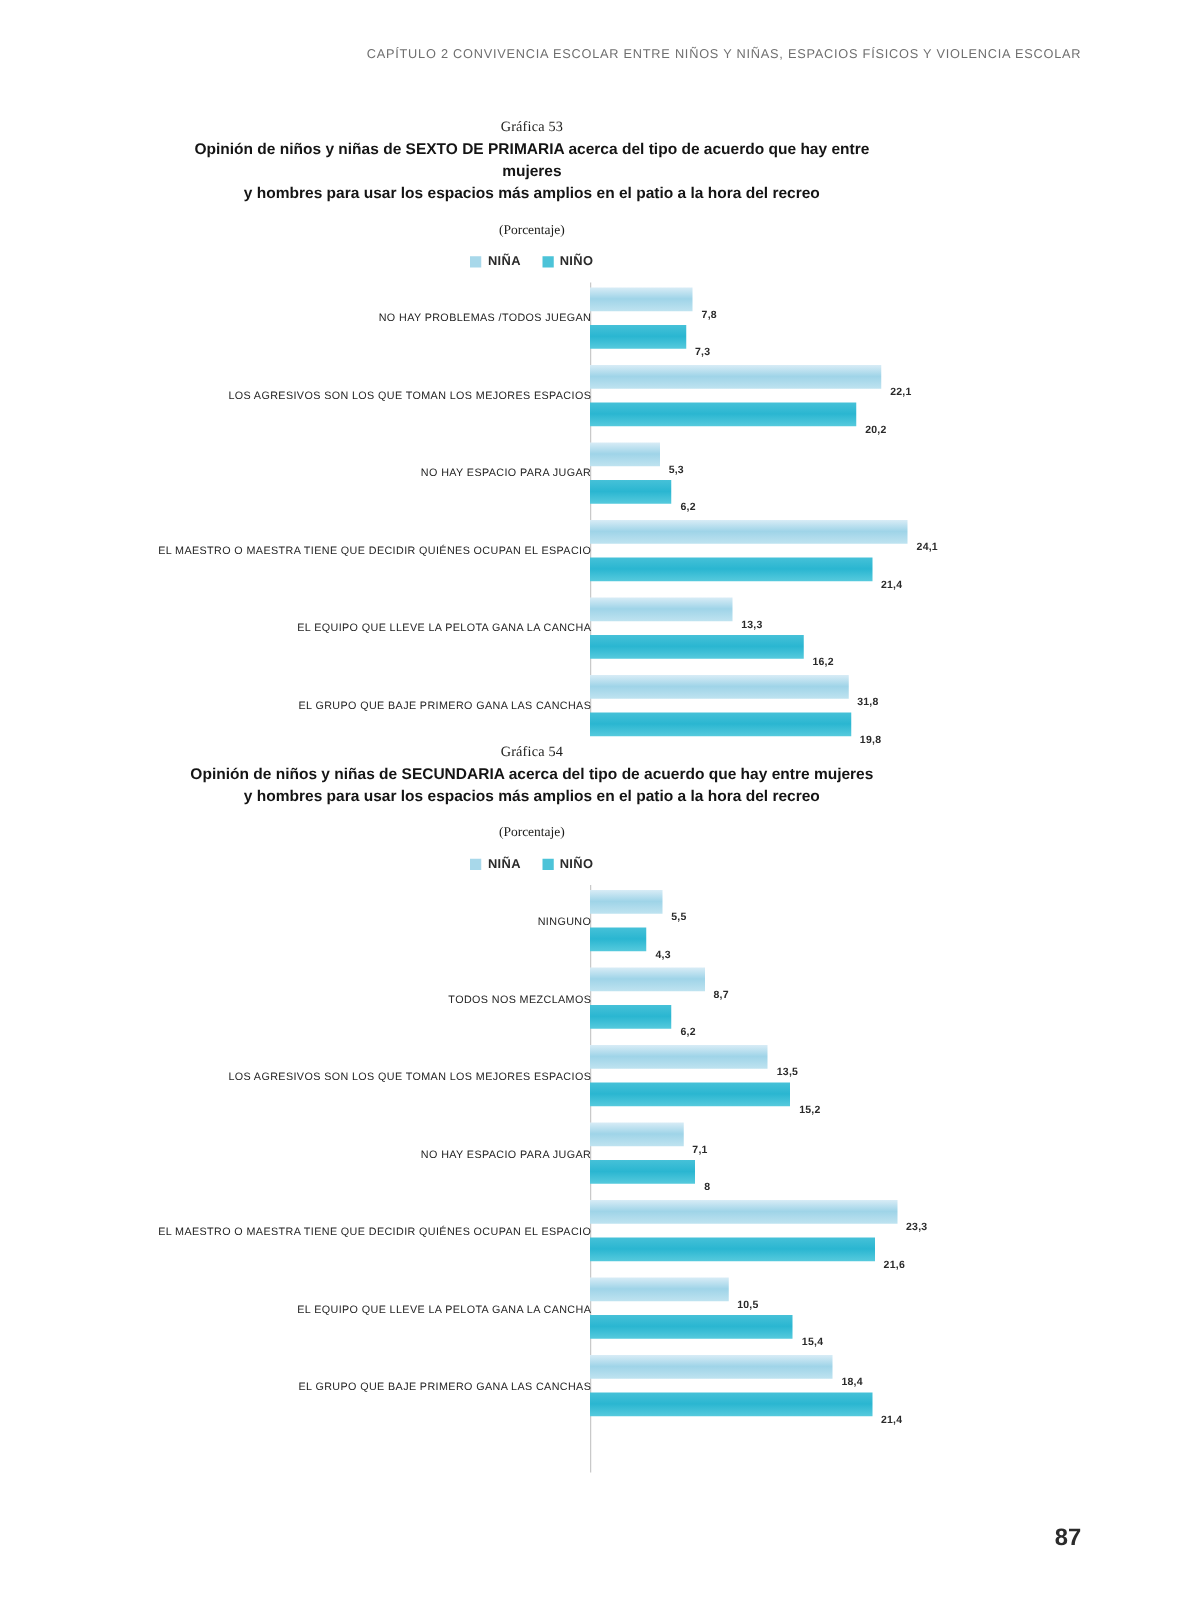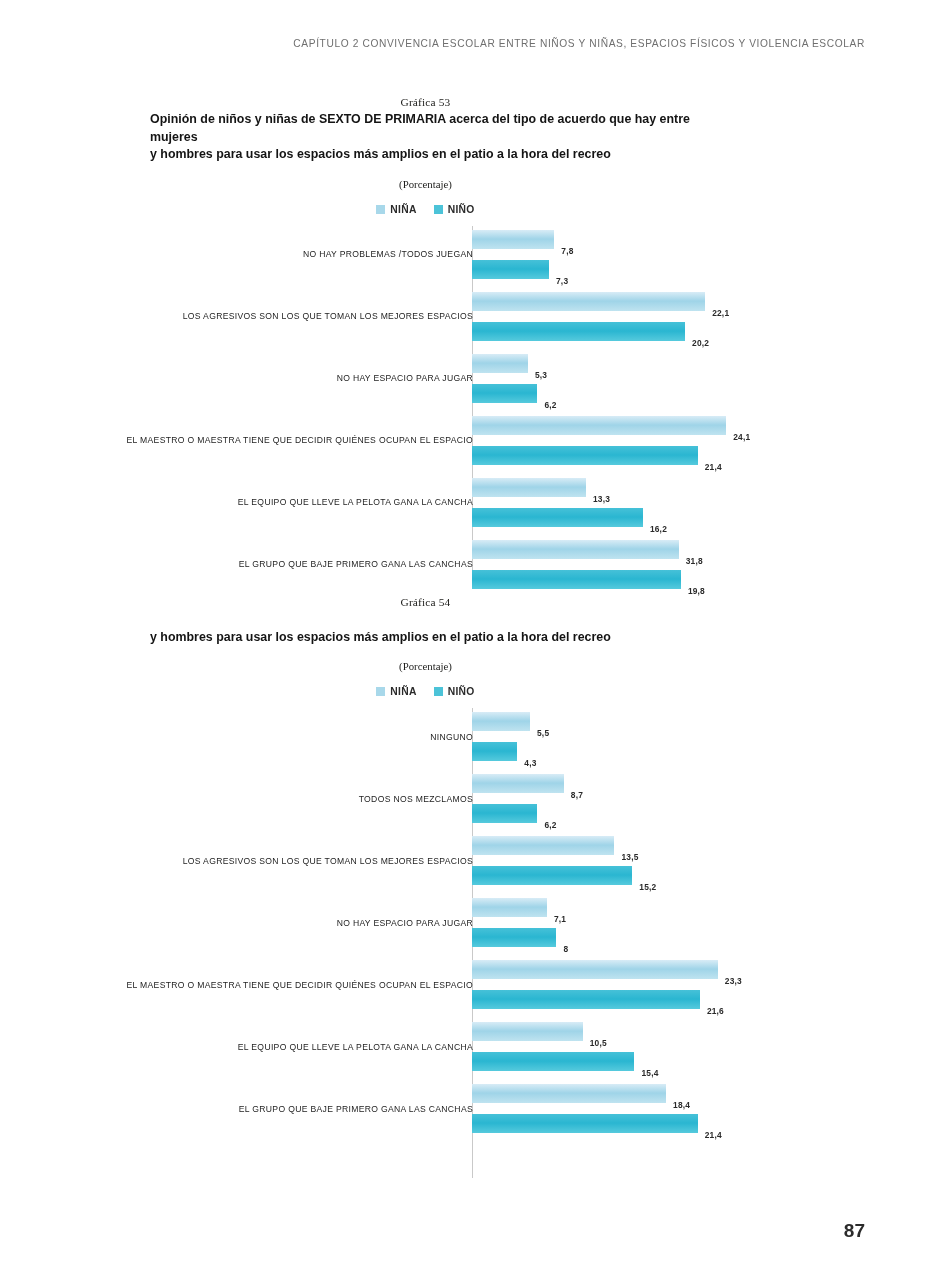--- a/index.html
+++ b/index.html
@@ -46,21 +46,21 @@
 
   .fig-number {
     text-align: center;
     font-size: 11.4px;
     color: #1d1d1b;
     font-family: "Liberation Serif", serif;
     margin-bottom: 3px;
     letter-spacing: 0.15px;
   }
   .fig-title {
-    text-align: left;
+    text-align: center;
     font-size: 12.4px;
     font-weight: bold;
     color: #141414;
     line-height: 17.5px;
     margin: 0 150px;
     letter-spacing: 0.01px;
   }
   .fig-subtitle {
     text-align: center;
     font-size: 10.8px;
@@ -227,21 +227,21 @@
           <div class="bar-value" style="left: 685.78px; top: 16px;">31,8</div>
           <div class="bar nino" style="top: 30px; width: 208.89px;"></div>
           <div class="bar-value" style="left: 687.89px; top: 46px;">19,8</div>
         </div>
       </div>
   </div>
 
   <div class="figure fig2">
     <div class="fig-number">Gráfica 54</div>
     <div class="fig-title">
-      <br>
+      <span>Opinión de niños y niñas de SECUNDARIA  acerca del tipo de acuerdo que hay entre mujeres</span><br>
       <span>y hombres para usar los espacios más amplios en el patio a la hora del recreo</span>
     </div>
     <div class="fig-subtitle">(Porcentaje)</div>
 
     <div class="legend">
       <div class="legend-item">
         <span class="legend-swatch" style="background:#a8d8ea"></span>
         <span class="legend-label">NIÑA</span>
       </div>
       <div class="legend-item">

